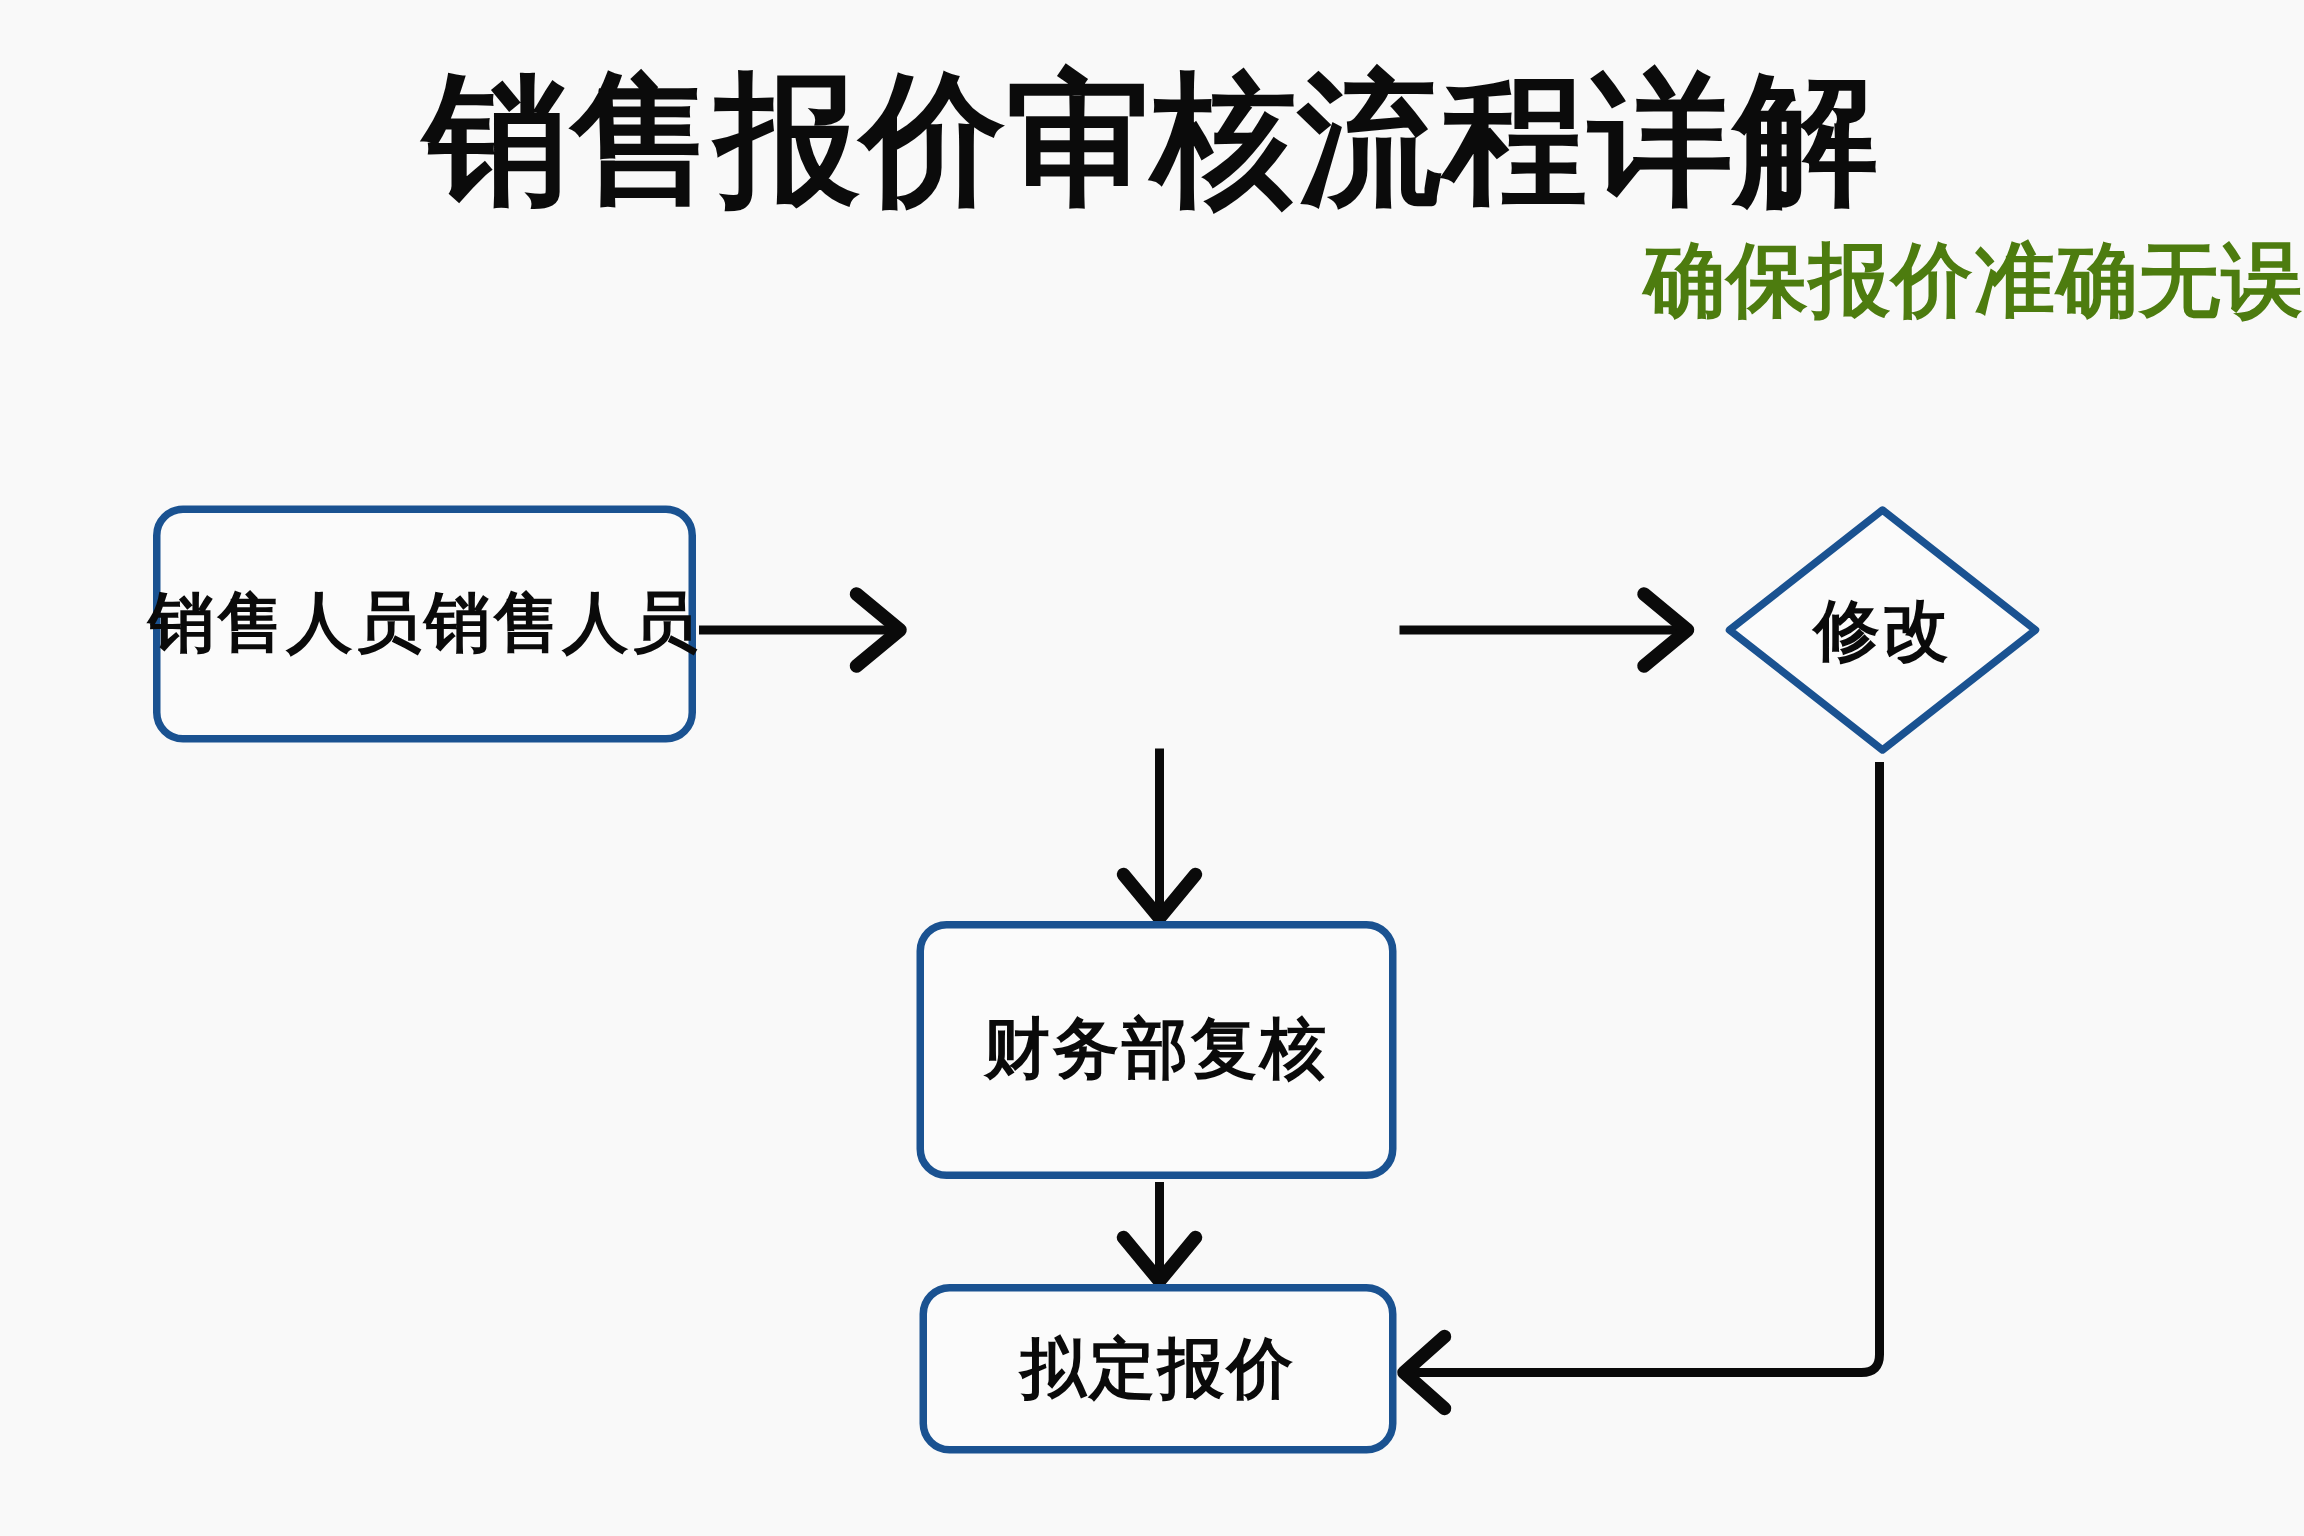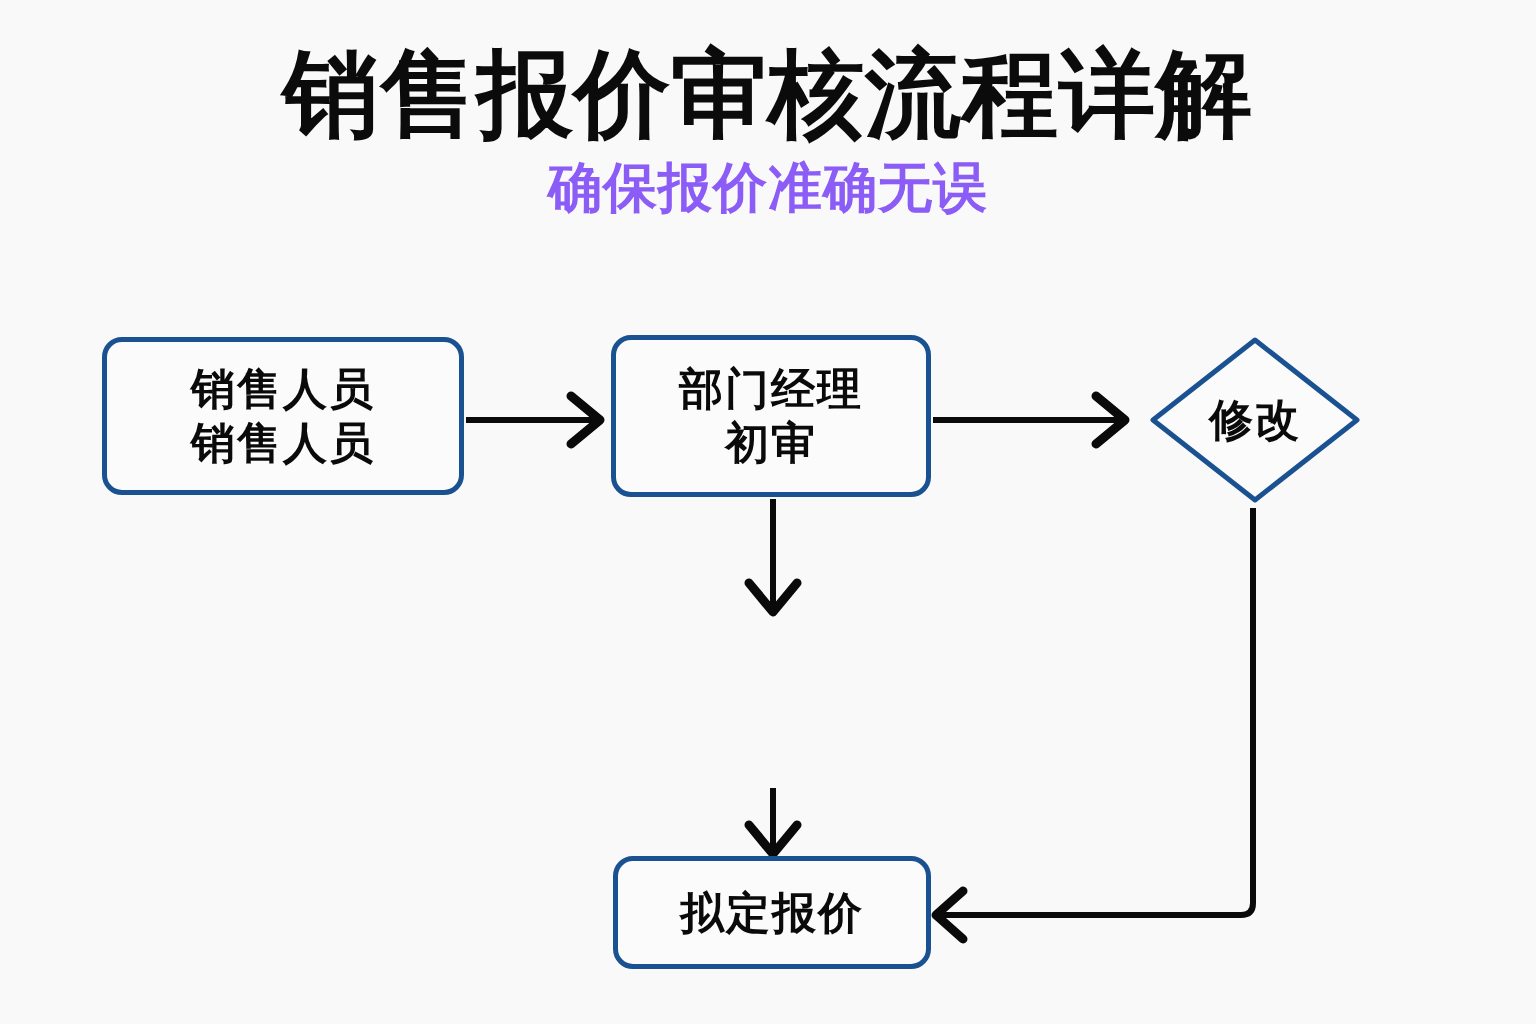--- a/index.html
+++ b/index.html
@@ -33,34 +33,35 @@
     font-weight: bold;
     color: #0b0b0b;
     letter-spacing: 1px;
     white-space: nowrap;
   }
   .sub-title {
     margin-top: 14px;
     font-size: 54px;
     line-height: 1.05;
     font-weight: bold;
-    color: #8b5cf6;
+    color: #4d7c0f;
     letter-spacing: 1px;
     white-space: nowrap;
+    text-align: right;
   }
 
   
   .node {
     position: absolute;
     box-sizing: border-box;
     background: #fbfbfb;
     border: 5px solid #1a5291;
     border-radius: 20px;
     display: flex;
-    flex-direction: column;
+    flex-direction: row;
     align-items: center;
     justify-content: center;
     color: #0a0a0a;
     font-weight: bold;
     font-size: 44px;
     line-height: 1.22;
     letter-spacing: 2px;
     text-align: center;
   }
   .node .line { display: block; white-space: nowrap; }
@@ -144,30 +145,30 @@
         <polyline points="963,891 936,915 963,939" stroke-width="9" stroke-linecap="round"></polyline>
       </g>
     </g>
   </svg>
 
   <div class="node" id="node-sales">
     <span class="line">销售人员</span>
     <span class="line">销售人员</span>
   </div>
 
-  <div class="node" id="node-manager">
-    <span class="line">部门经理</span>
-    <span class="line">初审</span>
-  </div>
 
   <div id="node-modify">
     <svg class="diamond-shape" viewBox="0 0 220 176" width="220" height="176">
       <path d="M110 8 L212 88 L110 168 L8 88 Z" fill="#fbfbfb" stroke="#1a5291" stroke-width="5" stroke-linejoin="round" vector-effect="non-scaling-stroke"></path>
     </svg>
     <span class="diamond-label">修改</span>
   </div>
 
+  <div class="node" id="node-finance">
+    <span class="line">财务部</span>
+    <span class="line">复核</span>
+  </div>
 
   <div class="node" id="node-approval">
     <span class="line">拟定报价</span>
   </div>
 
 </div>
 
 </body></html>

